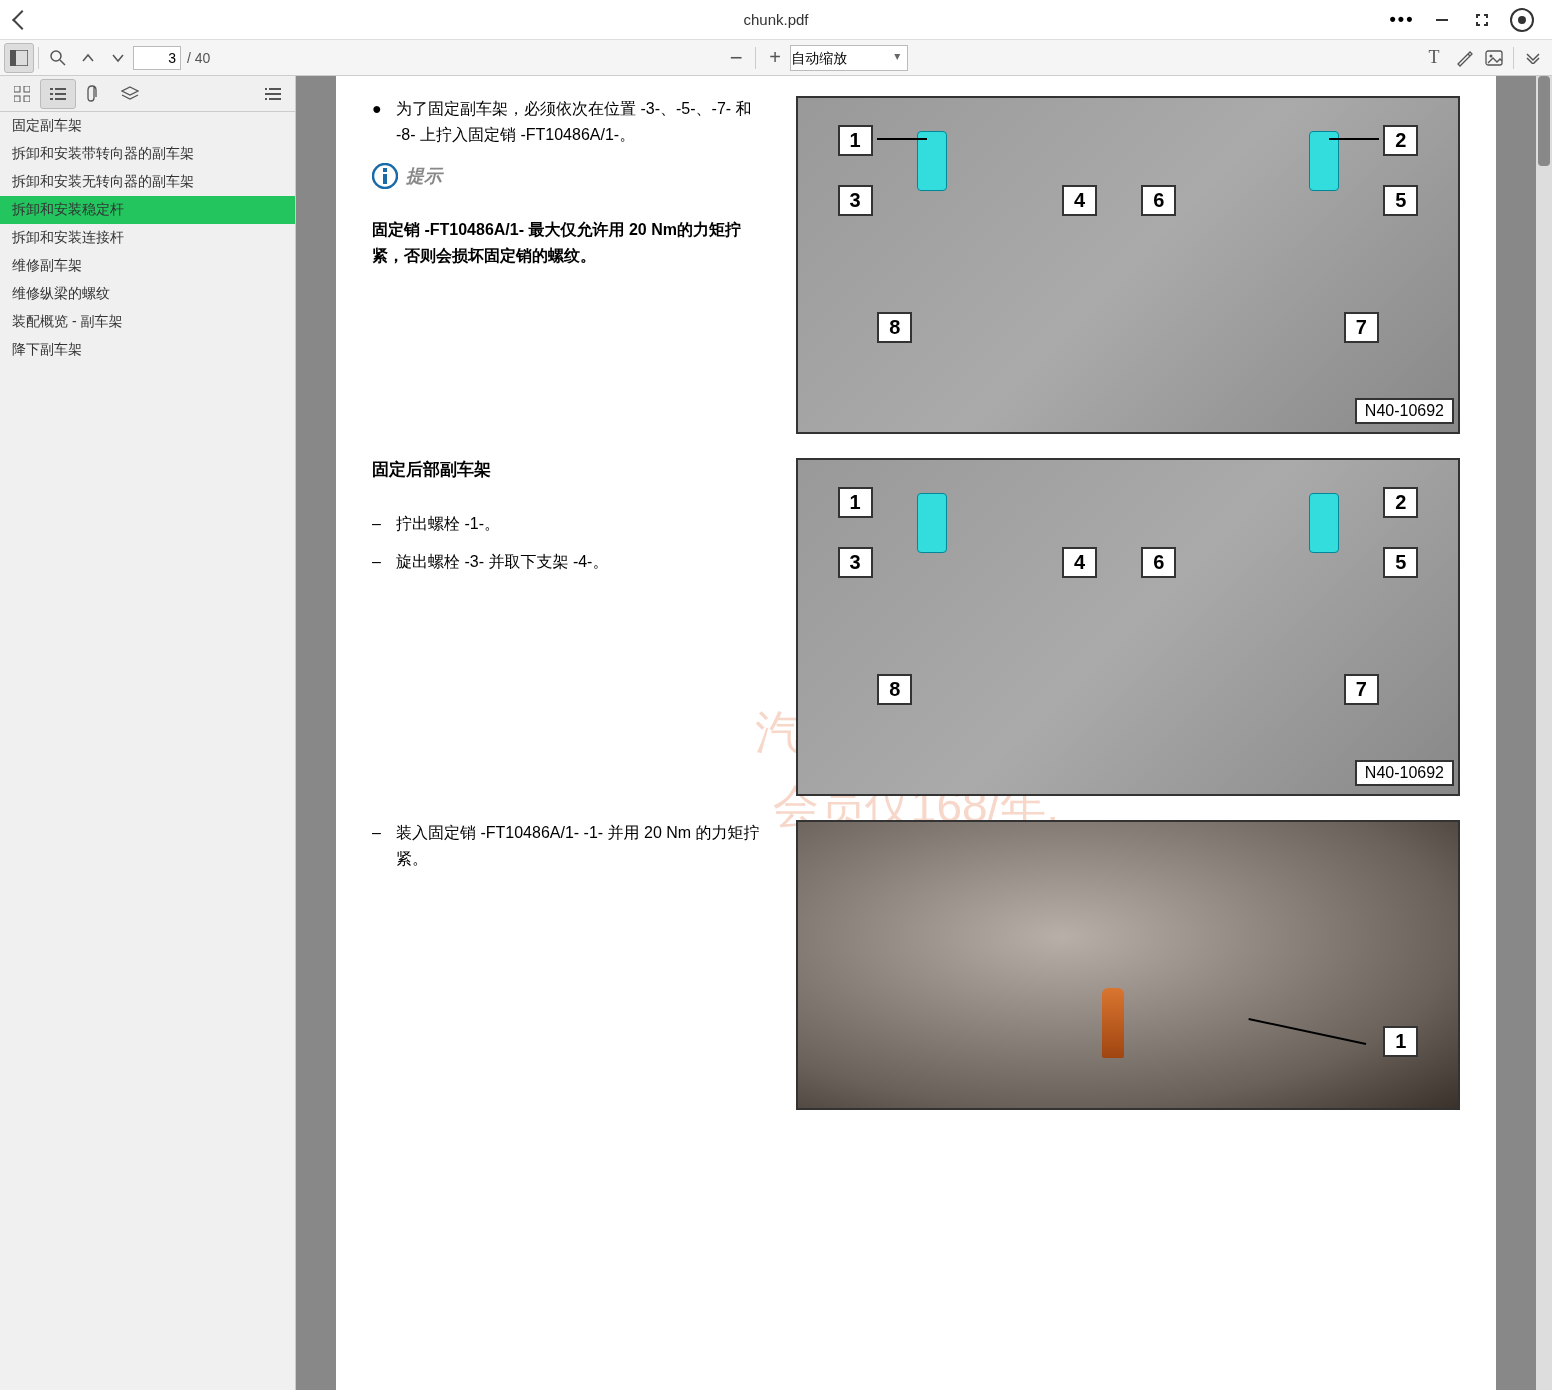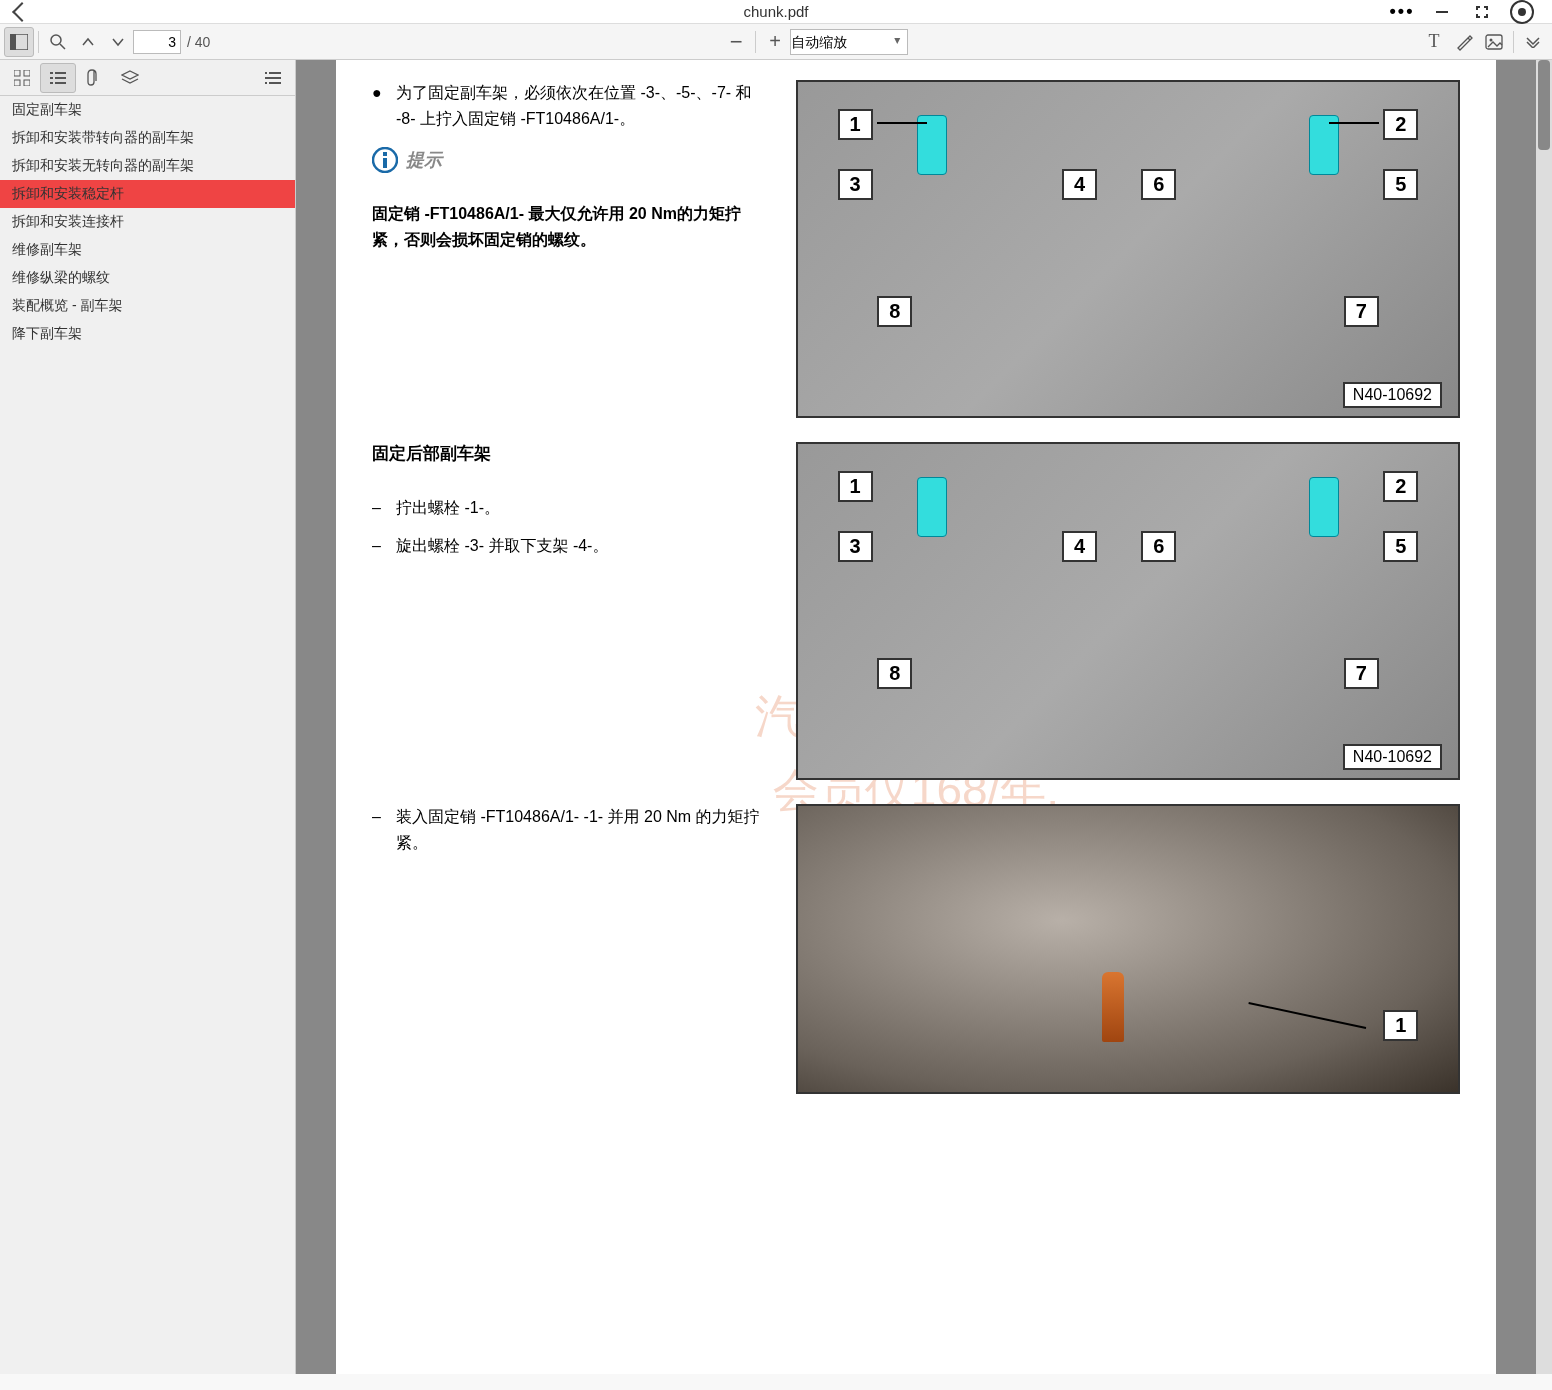--- a/index.html
+++ b/index.html
@@ -1,17 +1,17 @@
 <!DOCTYPE html>
 <html><head>
 <meta charset="utf-8">
 <style>
 *{box-sizing:border-box;margin:0;padding:0;font-family:"Microsoft YaHei","PingFang SC",Arial,sans-serif}
 body{background:#f8f8f8;overflow:hidden;width:1552px;height:1390px}
-.titlebar{height:24px;display:flex;align-items:center;background:#fff;border-bottom:1px solid #ddd;position:relative}
+.titlebar{height:40px;display:flex;align-items:center;background:#fff;border-bottom:1px solid #ddd;position:relative}
 .back-btn{width:44px;height:40px;display:flex;align-items:center;justify-content:center;cursor:pointer}
 .title-text{position:absolute;left:50%;transform:translateX(-50%);font-size:15px;color:#333}
 .win-controls{margin-left:auto;display:flex;gap:12px;padding-right:16px}
 .win-btn{width:28px;height:28px;display:flex;align-items:center;justify-content:center;cursor:pointer;font-size:18px}
 .circle-btn{border:2px solid #333;border-radius:50%;width:24px;height:24px;display:flex;align-items:center;justify-content:center}
 .toolbar{height:36px;background:#f5f5f5;border-bottom:1px solid #ccc;display:flex;align-items:center;padding:0 4px}
 .tb-btn{width:30px;height:30px;display:flex;align-items:center;justify-content:center;cursor:pointer;color:#555}
 .tb-sep{width:1px;height:22px;background:#ccc;margin:0 4px}
 .tb-active{background:#ddd;border:1px solid #bbb;border-radius:3px}
 .page-input{width:48px;height:24px;text-align:right;border:1px solid #bbb;padding:0 4px;font-size:14px}
@@ -20,29 +20,29 @@
 .zoom-select{height:26px;border:1px solid #bbb;background:#fff;font-size:14px;padding:0 24px 0 0;appearance:none;position:relative;min-width:118px}
 .zoom-wrap{position:relative}
 .zoom-wrap::after{content:"▾";position:absolute;right:8px;top:4px;pointer-events:none;color:#666;font-size:12px}
 .main{display:flex;height:calc(100% - 76px)}
 .sidebar{width:296px;background:#f0f0f0;border-right:1px solid #ccc;display:flex;flex-direction:column}
 .side-icons{height:36px;border-bottom:1px solid #ccc;display:flex;align-items:center;padding:0 4px}
 .side-icons .tb-btn{width:36px}
 .outline-icon{margin-left:auto}
 .outline{overflow-y:auto}
 .outline-item{padding:5px 12px;font-size:14px;color:#333;cursor:pointer;white-space:nowrap;overflow:hidden;text-overflow:ellipsis}
-.outline-item.selected{background:#ef4444}
+.outline-item.selected{background:#22c55e}
 .viewer{flex:1;background:#888;overflow-y:auto;position:relative;padding:0}
 .page{width:1160px;margin:0 auto;background:#fff;min-height:100%;padding:20px 36px;position:relative}
 .content-row{display:flex;gap:24px;margin-bottom:24px}
 .text-col{flex:0 0 400px}
 .img-col{flex:1}
 .diagram{width:100%;height:338px;border:2px solid #333;background:linear-gradient(135deg,#999 0%,#aaa 50%,#888 100%);position:relative;overflow:hidden}
 .diagram-label{position:absolute;background:#fff;border:2px solid #333;padding:2px 10px;font-size:20px;font-weight:bold;font-family:Arial}
-.diagram-id{position:absolute;bottom:8px;right:16px;background:#fff;border:2px solid #333;padding:2px 8px;font-size:16px;font-family:Arial}
+.diagram-id{position:absolute;bottom:8px;right:4px;background:#fff;border:2px solid #333;padding:2px 8px;font-size:16px;font-family:Arial}
 .diagram-part{position:absolute;background:#3dd;border:1px solid #089;border-radius:4px}
 .diagram-line{position:absolute;background:#000;height:2px;transform-origin:left center}
 .bullet{display:flex;margin-bottom:12px;font-size:16px;line-height:1.6}
 .bullet-mark{width:24px;flex-shrink:0}
 .dash{display:flex;margin-bottom:12px;font-size:16px;line-height:1.6}
 .dash-mark{width:24px;flex-shrink:0}
 .hint-row{display:flex;align-items:center;gap:8px;margin:16px 0 28px}
 .hint-icon{width:26px;height:26px;flex-shrink:0}
 .hint-label{font-size:18px;font-style:italic;font-weight:bold;color:#888}
 .warning{font-size:16px;font-weight:bold;line-height:1.6;margin-bottom:20px}

